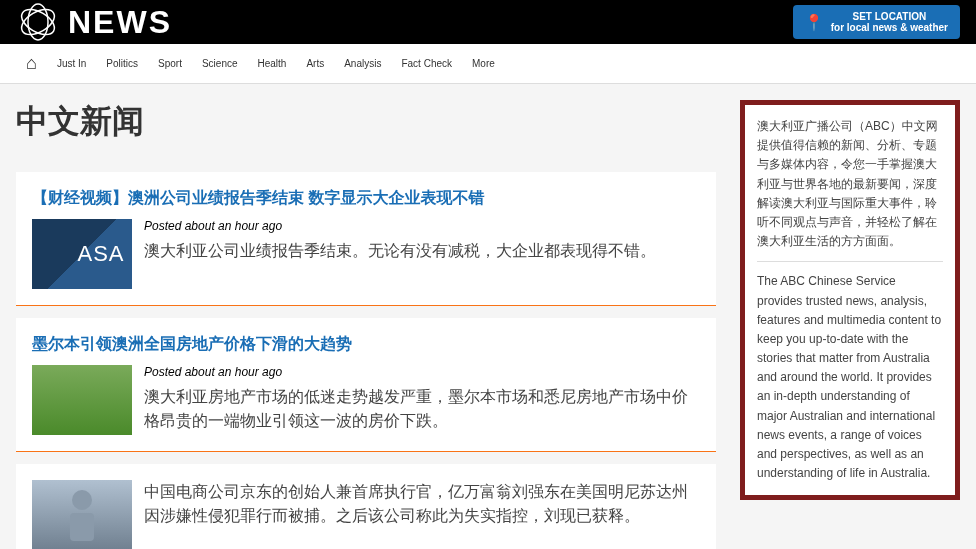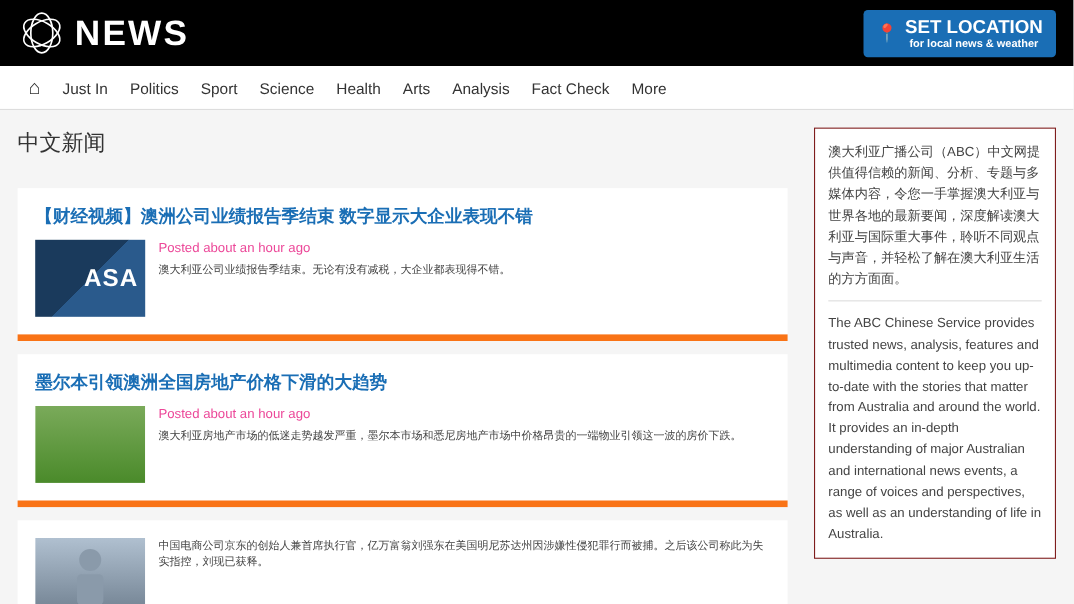--- a/index.html
+++ b/index.html
@@ -5,21 +5,21 @@
     * { margin: 0; padding: 0; box-sizing: border-box; }
     body { font-family: Arial, sans-serif; background: #f5f5f5; font-size: 14px; }
 
     
     .header {
       background: #000;
       display: flex;
       align-items: center;
       justify-content: space-between;
       padding: 8px 16px;
-      height: 60px;
+      height: 44px;
     }
     .logo-area {
       display: flex;
       align-items: center;
       gap: 8px;
     }
     .abc-logo {
       width: 44px;
       height: 44px;
     }
@@ -51,21 +51,21 @@
       background: #fff;
       border-bottom: 1px solid #ddd;
       display: flex;
       align-items: center;
       padding: 0 16px;
       height: 40px;
     }
     .nav-bar a {
       text-decoration: none;
       color: #333;
-      font-size: 14px;
+      font-size: 10px;
       padding: 0 10px;
       height: 40px;
       display: flex;
       align-items: center;
       cursor: pointer;
       white-space: nowrap;
     }
 
     
     .main-content {
@@ -75,33 +75,33 @@
       padding: 16px;
       gap: 24px;
       background: #f5f5f5;
     }
 
     .left-col {
       flex: 1;
     }
 
     .page-title {
-      font-size: 20px;
-      font-weight: normal;
+      font-size: 32px;
+      font-weight: bold;
       color: #333;
       margin-bottom: 20px;
       padding-bottom: 8px;
     }
 
     
     .article {
       background: #fff;
       margin-bottom: 12px;
       padding: 16px;
-      border-bottom: 6px solid #f97316;
+      border-bottom: 1px solid #f97316;
     }
     .article-title {
       color: #1a6eb5;
       font-size: 16px;
       font-weight: bold;
       margin-bottom: 10px;
       cursor: pointer;
       text-decoration: none;
       display: block;
     }
@@ -116,58 +116,59 @@
       background: #555;
       overflow: hidden;
     }
     .article-img.img1 { background: linear-gradient(135deg, #1a3a5c 50%, #2a5a8c 50%); }
     .article-img.img2 { background: linear-gradient(135deg, #5c7a3c 40%, #8caa6c 40%); }
     .article-img.img3 { background: #8a9aaa; }
     .article-text {
       flex: 1;
     }
     .article-meta {
-      color: #ec4899;
+      color: #000000;
       font-size: 12px;
       margin-bottom: 6px;
+      font-style: italic;
     }
     .article-desc {
       color: #444;
-      font-size: 10px;
+      font-size: 16px;
       line-height: 1.5;
     }
 
     
     .asa-logo {
       display: flex;
       align-items: center;
       justify-content: center;
       height: 100%;
       color: #fff;
       font-size: 22px;
-      font-weight: bold;
+      font-weight: normal;
       letter-spacing: 1px;
       padding-left: 38px;
     }
     .building-img {
       display: flex;
       align-items: center;
       justify-content: center;
       height: 100%;
       background: linear-gradient(to bottom, #6a9a4c, #4a7a2c);
     }
 
     
     .right-col {
       width: 220px;
       flex-shrink: 0;
     }
     .sidebar-box {
       background: #fff;
-      border: 1px solid #7f1d1d;
+      border: 5px solid #7f1d1d;
       padding: 12px;
       margin-bottom: 16px;
     }
     .sidebar-box p {
       font-size: 12px;
       color: #444;
       line-height: 1.6;
       margin-bottom: 8px;
     }
     .sidebar-box p:last-child { margin-bottom: 0; }
@@ -188,21 +189,21 @@
 
       <ellipse cx="22" cy="22" rx="10" ry="18" fill="none" stroke="#fff" stroke-width="1.5" transform="rotate(0 22 22)"></ellipse>
       <ellipse cx="22" cy="22" rx="10" ry="18" fill="none" stroke="#fff" stroke-width="1.5" transform="rotate(60 22 22)"></ellipse>
       <ellipse cx="22" cy="22" rx="10" ry="18" fill="none" stroke="#fff" stroke-width="1.5" transform="rotate(120 22 22)"></ellipse>
     </svg>
     <span class="news-text">NEWS</span>
   </div>
   <button class="set-location-btn">
     <span class="location-icon">📍</span>
     <span>
-      <span style="display:block; font-size:17px; font-weight:bold;">SET LOCATION</span>
+      <span style="display:block; font-size:10px; font-weight:bold;">SET LOCATION</span>
       <span style="display:block; font-size:10px; font-weight:bold;">for local news &amp; weather</span>
     </span>
   </button>
 </header>
 
 <nav class="nav-bar">
   <a style="font-size:18px;">⌂</a>
   <a>Just In</a>
   <a>Politics</a>
   <a>Sport</a>

